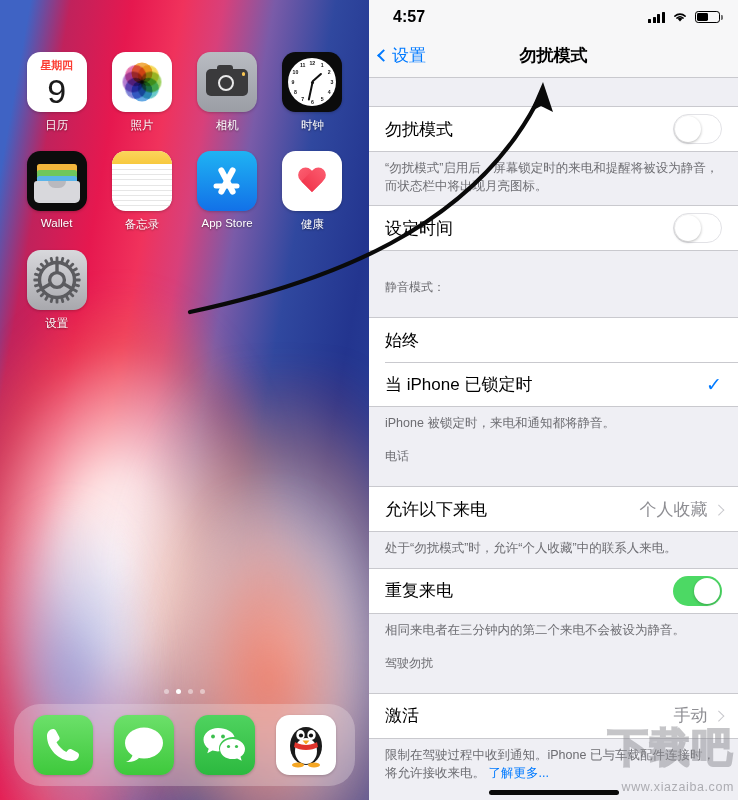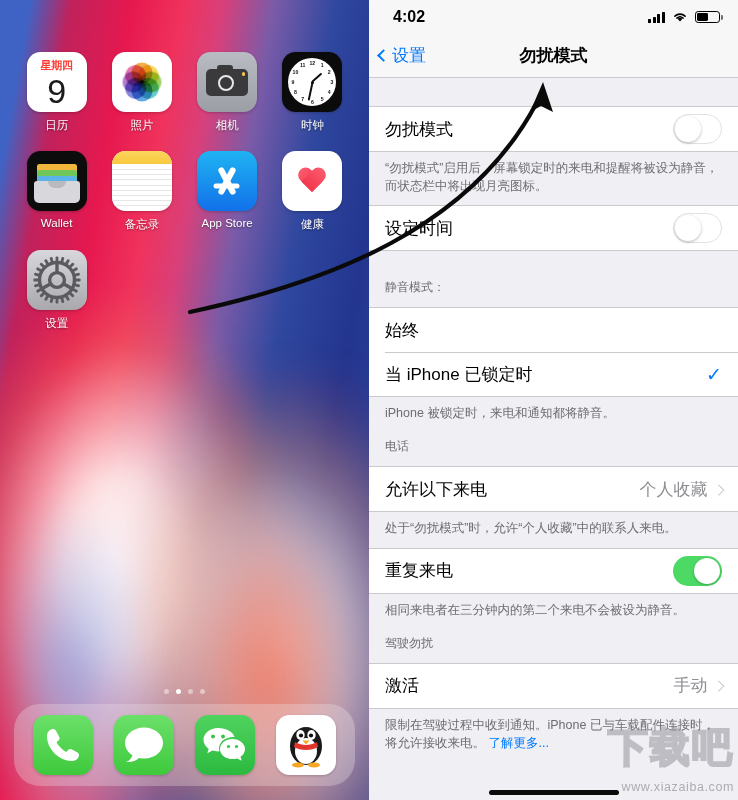--- a/index.html
+++ b/index.html
@@ -189,21 +189,21 @@
     height:44px; background:#f7f7f8; display:flex; align-items:center; position:relative;
     border-bottom:.5px solid #c9c9ce;
   }
   .backbtn { display:flex; align-items:center; gap:3px; padding-left:10px; color:#007aff; font-size:17px; }
   .chev-l { width:9px; height:9px; border-left:2.4px solid #007aff; border-bottom:2.4px solid #007aff;
       transform:rotate(45deg); margin-right:1px; }
   .navtitle { position:absolute; left:0; right:0; text-align:center; font-size:17px; font-weight:bold; }
 
   .gap { height:28px; background:#efeff4; }
   .gap.sm { height:22px; }
-  .seclabel { font-size:12px; color:#6d6d72; padding:6px 16px 11px; background:#efeff4; }
+  .seclabel { font-size:12px; color:#6d6d72; padding:6px 16px 21px; background:#efeff4; }
   .group { background:#fff; border-top:.5px solid #c9c9ce; border-bottom:.5px solid #c9c9ce; }
   .row {
     min-height:44px; display:flex; align-items:center; padding:0 16px;
     font-size:17px; position:relative; background:#fff;
   }
   .row + .row::before {
     content:""; position:absolute; left:16px; right:0; top:0; height:.5px; background:#c9c9ce;
   }
   .row .label { flex:1; }
   .row .val { color:#8e8e93; font-size:17px; margin-right:7px; }
@@ -424,21 +424,21 @@
           <path d="M19 27c0 0 5 3 11 3s11-3 11-3l1 5c-3 2-7.5 3-12 3s-9-1-12-3z" fill="#e0342c"></path>
           <ellipse cx="22" cy="50" rx="6" ry="2.6" fill="#f5a623"></ellipse>
           <ellipse cx="38" cy="50" rx="6" ry="2.6" fill="#f5a623"></ellipse>
         </svg>
       </div>
     </div>
   </div>
 
   <div class="settings">
     <div class="rstatus">
-      <span>4:02</span>
+      <span>4:57</span>
       <span class="sysicons">
         <span class="bars">
             <i></i>
             <i></i>
             <i></i>
             <i></i>
           </span>
         <svg width="16" height="12" viewBox="0 0 16 12">
           <path d="M8 10.4 5.6 7.7a3.7 3.7 0 0 1 4.8 0z" fill="#000"></path>
           <path d="M2.9 5.1a7.6 7.6 0 0 1 10.2 0" stroke="#000" stroke-width="1.6" fill="none" stroke-linecap="round"></path>

